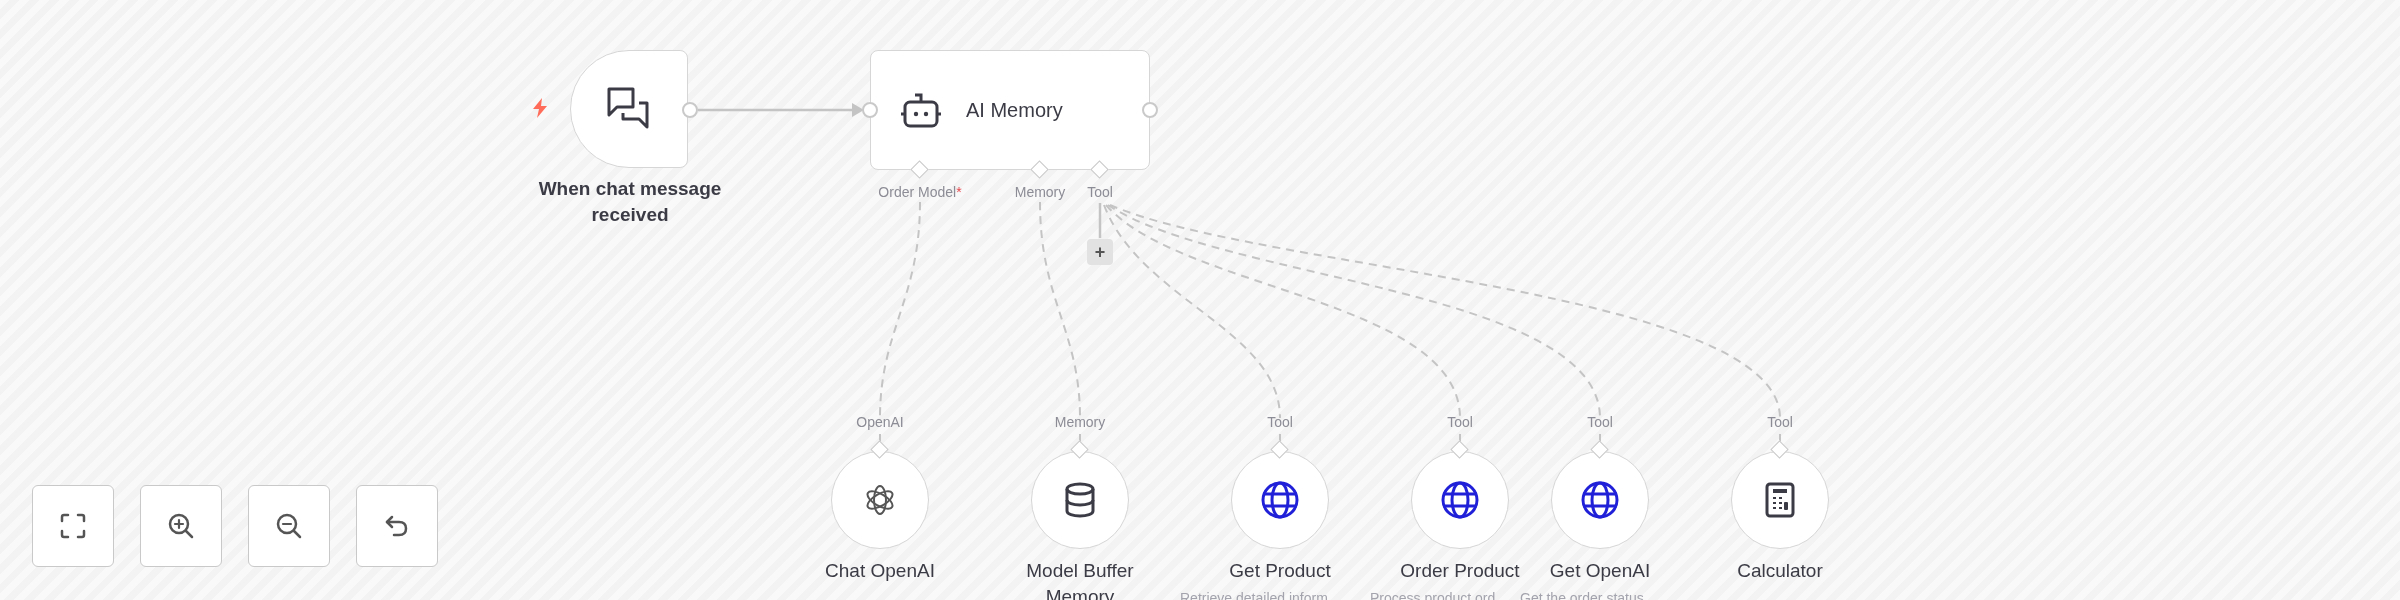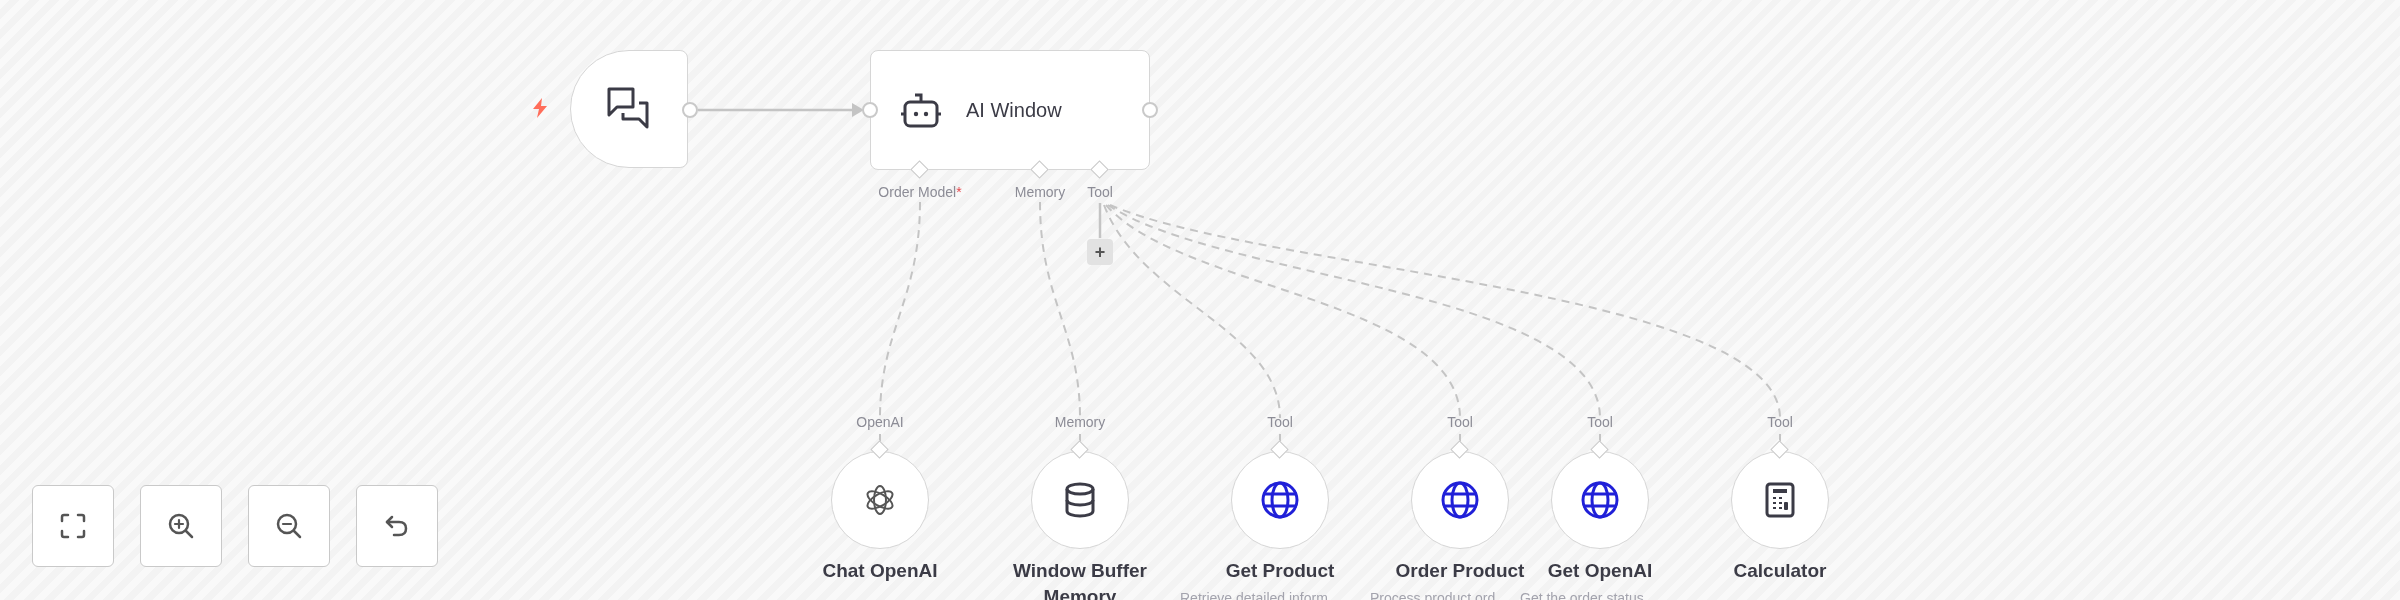--- a/index.html
+++ b/index.html
@@ -51,21 +51,21 @@
     background:#e2e2e2; border-radius:4px; display:flex; align-items:center; justify-content:center;
     font-size:18px; font-weight:bold; color:#555; line-height:1;
   }
 
   .sub-node {
     position:absolute; width:98px; height:98px; border-radius:50%;
     background:#fff; border:1.5px solid #d6d6d6; box-sizing:border-box;
     display:flex; align-items:center; justify-content:center;
   }
   .sub-name {
-    position:absolute; width:220px; text-align:center; font-weight:bold; color:#3b3b46;
+    position:absolute; width:220px; text-align:center; font-weight:normal; color:#3b3b46;
     font-size:19px; line-height:26px; transform:translateX(-50%);
   }
   .sub-desc {
     position:absolute; font-size:14px; color:#a3a3ad; white-space:nowrap;
   }
 
   .ctrl-btn {
     position:absolute; top:485px; width:82px; height:82px; box-sizing:border-box;
     background:#fff; border:1.5px solid #c9c9c9; border-radius:6px;
     display:flex; align-items:center; justify-content:center; cursor:pointer;
@@ -103,30 +103,34 @@
   <svg class="bolt" viewBox="0 0 22 24">
     <path d="M13 2 L4 13 L10 13 L8 22 L18 10 L12 10 Z" fill="#ff6d5a"></path>
   </svg>
   <div class="trigger-node">
     <svg width="52" height="52" viewBox="0 0 52 52">
       <path d="M6 6 H30 V24 H14 L6 32 Z" fill="none" stroke="#3b3b46" stroke-width="3" stroke-linejoin="round"></path>
       <path d="M36 20 H44 V44 L36 36 H20 V30" fill="none" stroke="#3b3b46" stroke-width="3" stroke-linejoin="round"></path>
     </svg>
   </div>
   <div class="handle-circle" style="left:682px; top:102px;"></div>
+  <div class="node-label" style="left:520px; top:176px; width:220px;">
+    <div>When chat message</div>
+    <div>received</div>
+  </div>
 
   <div class="agent-node">
     <svg class="agent-icon" viewBox="0 0 44 44">
       <path d="M16 6 H22 V12" fill="none" stroke="#3b3b46" stroke-width="3"></path>
       <rect x="6" y="13" width="32" height="24" rx="5" fill="none" stroke="#3b3b46" stroke-width="3"></rect>
       <path d="M2 25 H6 M38 25 H42" stroke="#3b3b46" stroke-width="3"></path>
       <circle cx="17" cy="25" r="2.2" fill="#3b3b46"></circle>
       <circle cx="27" cy="25" r="2.2" fill="#3b3b46"></circle>
     </svg>
-    <div class="agent-title">AI Window</div>
+    <div class="agent-title">AI Memory</div>
   </div>
   <div class="handle-circle" style="left:862px; top:102px;"></div>
   <div class="handle-circle" style="left:1142px; top:102px;"></div>
 
   <div class="diamond" style="left:913px; top:163px;"></div>
   <div class="diamond" style="left:1033px; top:163px;"></div>
   <div class="diamond" style="left:1093px; top:163px;"></div>
   <div class="port-label" style="left:920px; top:184px;"><span>Order Model</span><span class="req">*</span></div>
   <div class="port-label" style="left:1040px; top:184px;">Memory</div>
   <div class="port-label" style="left:1100px; top:184px;">Tool</div>
@@ -150,21 +154,21 @@
   <div class="sub-node" style="left:1031px; top:451px;">
     <svg width="36" height="38" viewBox="0 0 36 38">
       <g fill="none" stroke="#3b3b46" stroke-width="3">
         <ellipse cx="18" cy="8" rx="13" ry="5"></ellipse>
         <path d="M5 8 V30 C5 33 11 35 18 35 C25 35 31 33 31 30 V8"></path>
         <path d="M5 19 C5 22 11 24 18 24 C25 24 31 22 31 19"></path>
       </g>
     </svg>
   </div>
   <div class="sub-name" style="left:1080px; top:558px;">
-    <div>Window Buffer</div>
+    <div>Model Buffer</div>
     <div>Memory</div>
   </div>
 
   <div class="port-label" style="left:1280px; top:414px;">Tool</div>
   <div class="diamond" style="left:1273px; top:443px; z-index:2;"></div>
   <div class="sub-node" style="left:1231px; top:451px;">
     <svg width="40" height="40" viewBox="0 0 40 40">
       <g fill="none" stroke="#2020d8" stroke-width="3">
         <circle cx="20" cy="20" r="17"></circle>
         <ellipse cx="20" cy="20" rx="8" ry="17"></ellipse>

